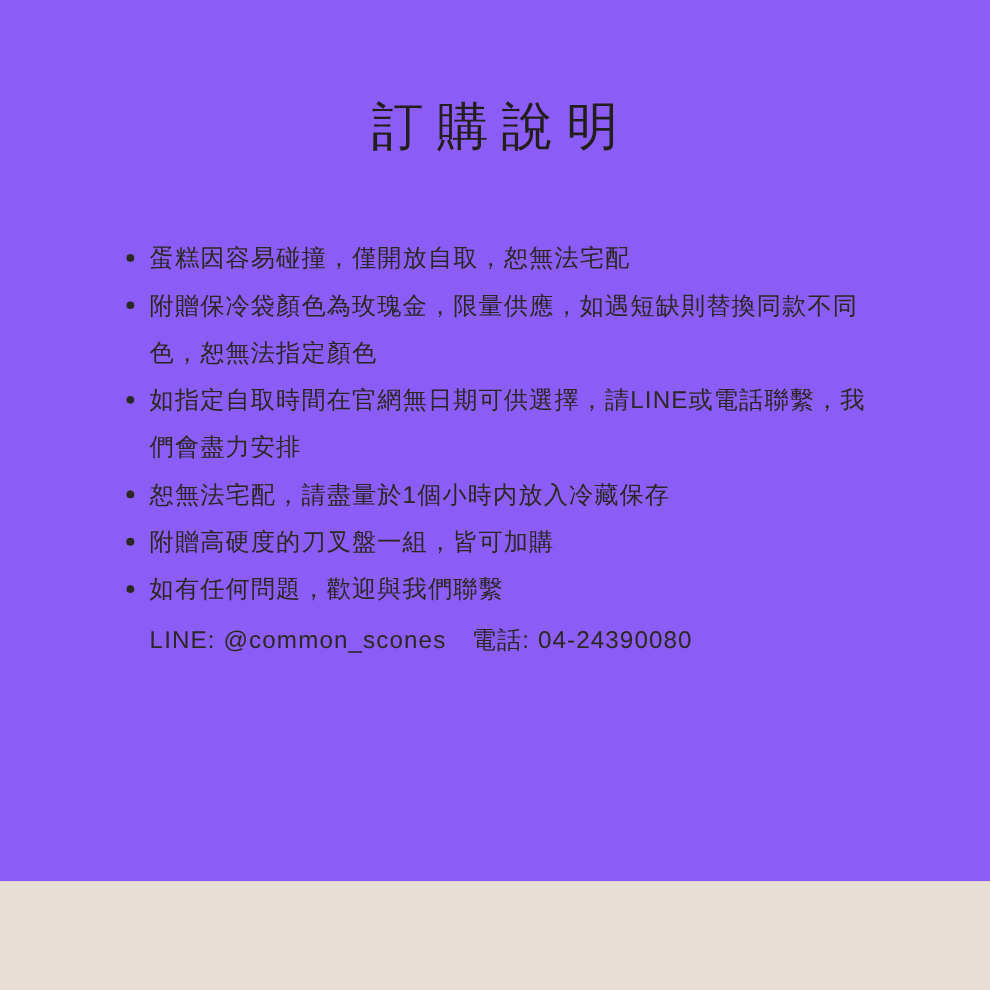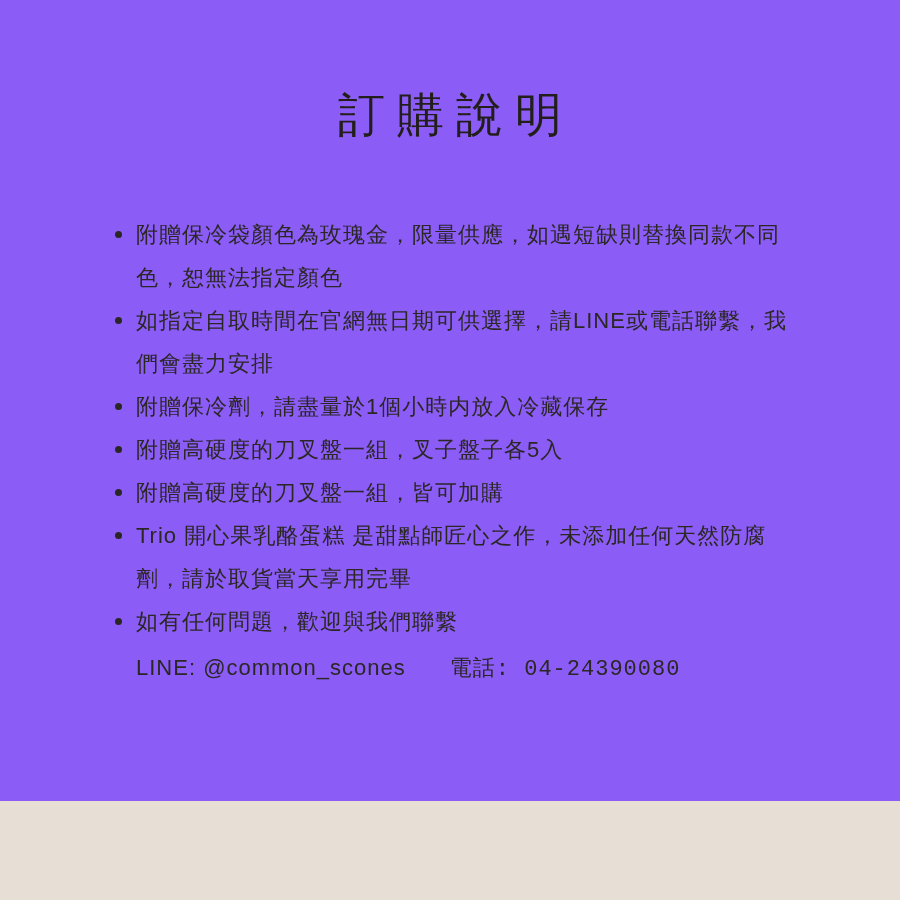--- a/index.html
+++ b/index.html
@@ -62,56 +62,54 @@
   .contact-row {
     margin-top: 2px;
     padding-left: 23px;
     font-size: 22px;
     line-height: 45px;
     letter-spacing: 1px;
     color: #2a2724;
     white-space: nowrap;
   }
   .contact-phone {
-    margin-left: 44px;
-    font-family: Liberation Mono, monospace;
+    margin-left: 23px;
   }
 </style>
 </head>
 <body>
 
 <div class="canvas">
 
   <h1 class="page-title">訂購說明</h1>
 
   <div class="content">
     <ul class="notes">
       <li>
         <span class="bullet-dot"></span>
+        <span>蛋糕因容易碰撞，僅開放自取，恕無法宅配</span>
+      </li>
+      <li>
+        <span class="bullet-dot"></span>
         <span>附贈保冷袋顏色為玫瑰金，限量供應，如遇短缺則替換同款不同色，恕無法指定顏色</span>
       </li>
       <li>
         <span class="bullet-dot"></span>
         <span>如指定自取時間在官網無日期可供選擇，請LINE或電話聯繫，我們會盡力安排</span>
       </li>
       <li>
         <span class="bullet-dot"></span>
-        <span>附贈保冷劑，請盡量於1個小時内放入冷藏保存</span>
+        <span>恕無法宅配，請盡量於1個小時内放入冷藏保存</span>
       </li>
       <li>
         <span class="bullet-dot"></span>
-        <span>附贈高硬度的刀叉盤一組，叉子盤子各5入</span>
       </li>
       <li>
         <span class="bullet-dot"></span>
         <span>附贈高硬度的刀叉盤一組，皆可加購</span>
-      </li>
-      <li>
-        <span class="bullet-dot"></span>
-        <span>Trio 開心果乳酪蛋糕 是甜點師匠心之作，未添加任何天然防腐劑，請於取貨當天享用完畢</span>
       </li>
       <li>
         <span class="bullet-dot"></span>
         <span>如有任何問題，歡迎與我們聯繫</span>
       </li>
     </ul>
 
     <div class="contact-row">
       <span class="contact-line">LINE: @common_scones</span><span class="contact-phone">電話: 04-24390080</span>
     </div>

